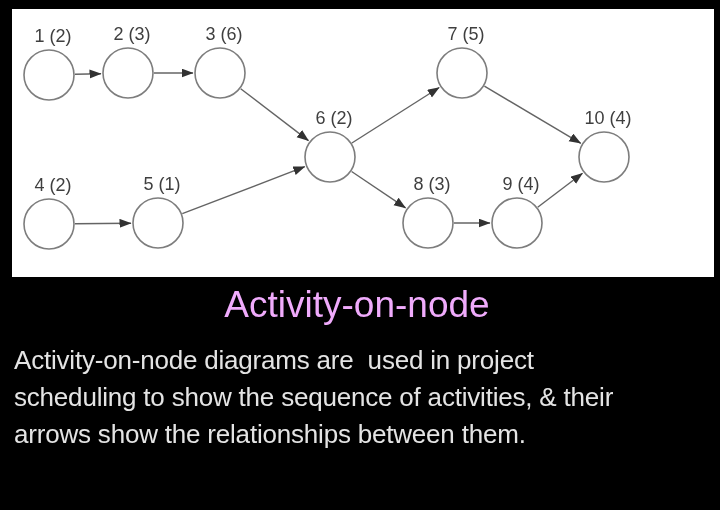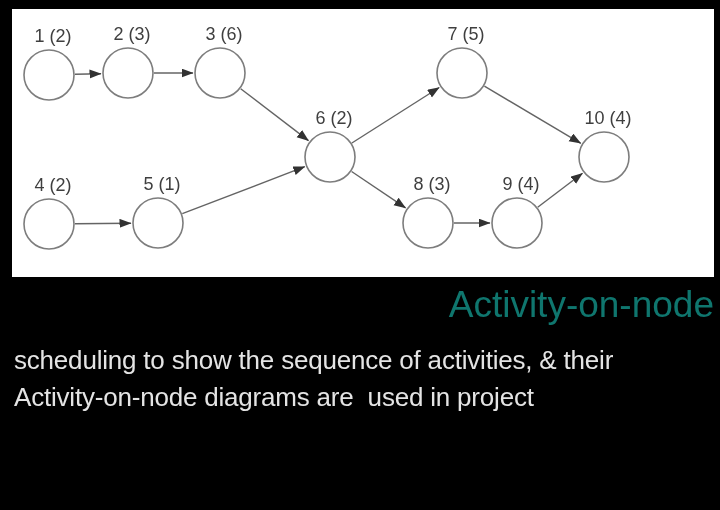--- a/index.html
+++ b/index.html
@@ -35,22 +35,22 @@
   .edge-line {
     stroke: #646464;
     stroke-width: 1.4;
     fill: none;
   }
   .caption-title {
     position: absolute;
     left: 0; top: 281px;
     width: 714px;
     margin: 0;
-    text-align: right;
-    color: #0f766e;
+    text-align: center;
+    color: #f0abfc;
     font-size: 37px;
     font-weight: 400;
     letter-spacing: 0px;
     line-height: 48px;
   }
   .caption-body {
     position: absolute;
     left: 14px; top: 342px;
     color: #e4e4e4;
     font-size: 26px;
@@ -107,17 +107,18 @@
           <text x="420" y="181" class="node-label" fill="#3f3f3f">8 (3)</text>
           <text x="509" y="181" class="node-label" fill="#3f3f3f">9 (4)</text>
           <text x="596" y="115" class="node-label" fill="#3f3f3f">10 (4)</text>
         </g>
     </svg>
   </div>
 
   <h1 class="caption-title">Activity-on-node</h1>
 
   <div class="caption-body">
+    <div class="caption-line">Activity-on-node diagrams are  used in project</div>
     <div class="caption-line">scheduling to show the sequence of activities, &amp; their</div>
-    <div class="caption-line">Activity-on-node diagrams are  used in project</div>
+    <div class="caption-line">arrows show the relationships between them.</div>
   </div>
 
 </div>
 
 </body></html>

